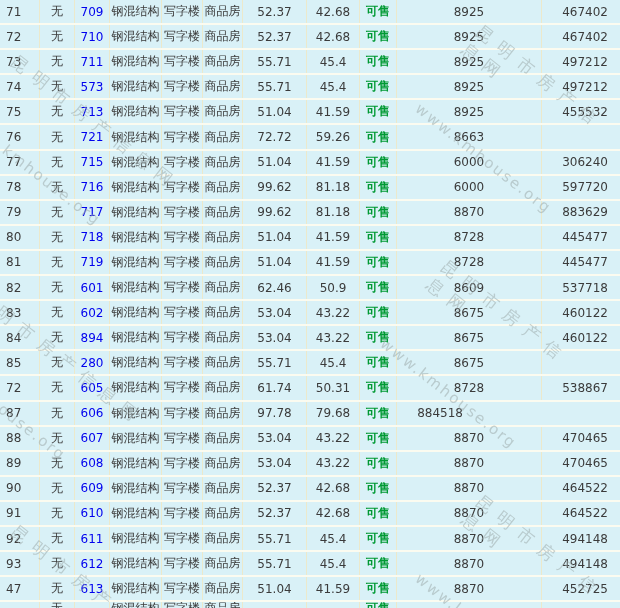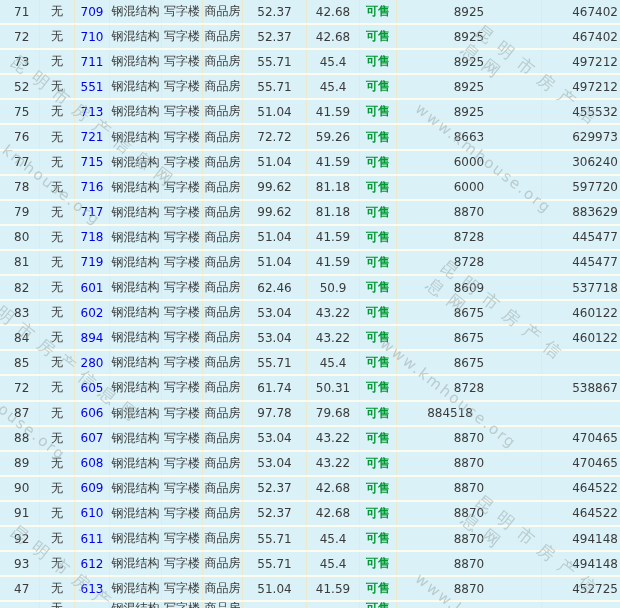--- a/index.html
+++ b/index.html
@@ -5,31 +5,31 @@
   html,body{margin:0;padding:0;background:#eee;}
   .viewport{
     position:relative;width:620px;height:608px;overflow:hidden;
     background:var(--bg,#d9f1f7);
     font-family:"DejaVu Sans",sans-serif;font-size:12px;color:var(--text,#3b3b3b);
   }
   .utable{position:relative;z-index:1;}
   .tr{display:flex;height:25.1px;box-sizing:border-box;border-bottom:2px solid var(--sep,#fbfbf0);}
   .td{box-sizing:border-box;border-right:1px solid var(--grid,#ece9cb);
       display:flex;align-items:center;justify-content:center;white-space:nowrap;overflow:hidden;}
-  .c0{width:40px;justify-content:flex-start;padding-left:14px;}
+  .c0{width:40px;justify-content:flex-start;padding-left:6px;}
   .c1{width:35px;}
   .c2{width:35px;}
   .c3{width:52px;}
   .c4{width:41px;}
   .c5{width:40px;}
   .c6{width:64px;}
   .c7{width:53px;}
   .c8{width:37px;color:var(--status,#009933);font-weight:bold;}
   .c9{width:145px;}
-  .c10{width:78px;justify-content:flex-end;padding-right:2px;border-right:none;}
+  .c10{width:78px;justify-content:flex-end;padding-right:12px;border-right:none;}
   .roomlink{color:var(--link,#0000ee);text-decoration:none;cursor:pointer;}
   .tr.partial .td{align-items:flex-start;line-height:13px;}
   
   .wm-layer{position:absolute;inset:0;z-index:2;pointer-events:none;}
   .wm{position:absolute;transform:rotate(38deg);transform-origin:left top;
       color:var(--watermark,#9fadad);opacity:.55;}
   .wm .cn{display:block;font-size:17px;letter-spacing:9px;}
   .wm .url{display:block;margin-top:55px;font-size:15px;letter-spacing:2px;}
 </style>
 </head>
@@ -77,24 +77,24 @@
         <div class="td c3">钢混结构</div>
         <div class="td c4">写字楼</div>
         <div class="td c5">商品房</div>
         <div class="td c6">55.71</div>
         <div class="td c7">45.4</div>
         <div class="td c8">可售</div>
         <div class="td c9">8925</div>
         <div class="td c10">497212</div>
       </div>
       <div class="tr">
-        <div class="td c0">52</div>
-        <div class="td c1">无</div>
-        <div class="td c2">
-          <a class="roomlink">551</a>
+        <div class="td c0">74</div>
+        <div class="td c1">无</div>
+        <div class="td c2">
+          <a class="roomlink">573</a>
         </div>
         <div class="td c3">钢混结构</div>
         <div class="td c4">写字楼</div>
         <div class="td c5">商品房</div>
         <div class="td c6">55.71</div>
         <div class="td c7">45.4</div>
         <div class="td c8">可售</div>
         <div class="td c9">8925</div>
         <div class="td c10">497212</div>
       </div>
@@ -119,21 +119,20 @@
         <div class="td c2">
           <a class="roomlink">721</a>
         </div>
         <div class="td c3">钢混结构</div>
         <div class="td c4">写字楼</div>
         <div class="td c5">商品房</div>
         <div class="td c6">72.72</div>
         <div class="td c7">59.26</div>
         <div class="td c8">可售</div>
         <div class="td c9">8663</div>
-        <div class="td c10">629973</div>
       </div>
       <div class="tr">
         <div class="td c0">77</div>
         <div class="td c1">无</div>
         <div class="td c2">
           <a class="roomlink">715</a>
         </div>
         <div class="td c3">钢混结构</div>
         <div class="td c4">写字楼</div>
         <div class="td c5">商品房</div>

